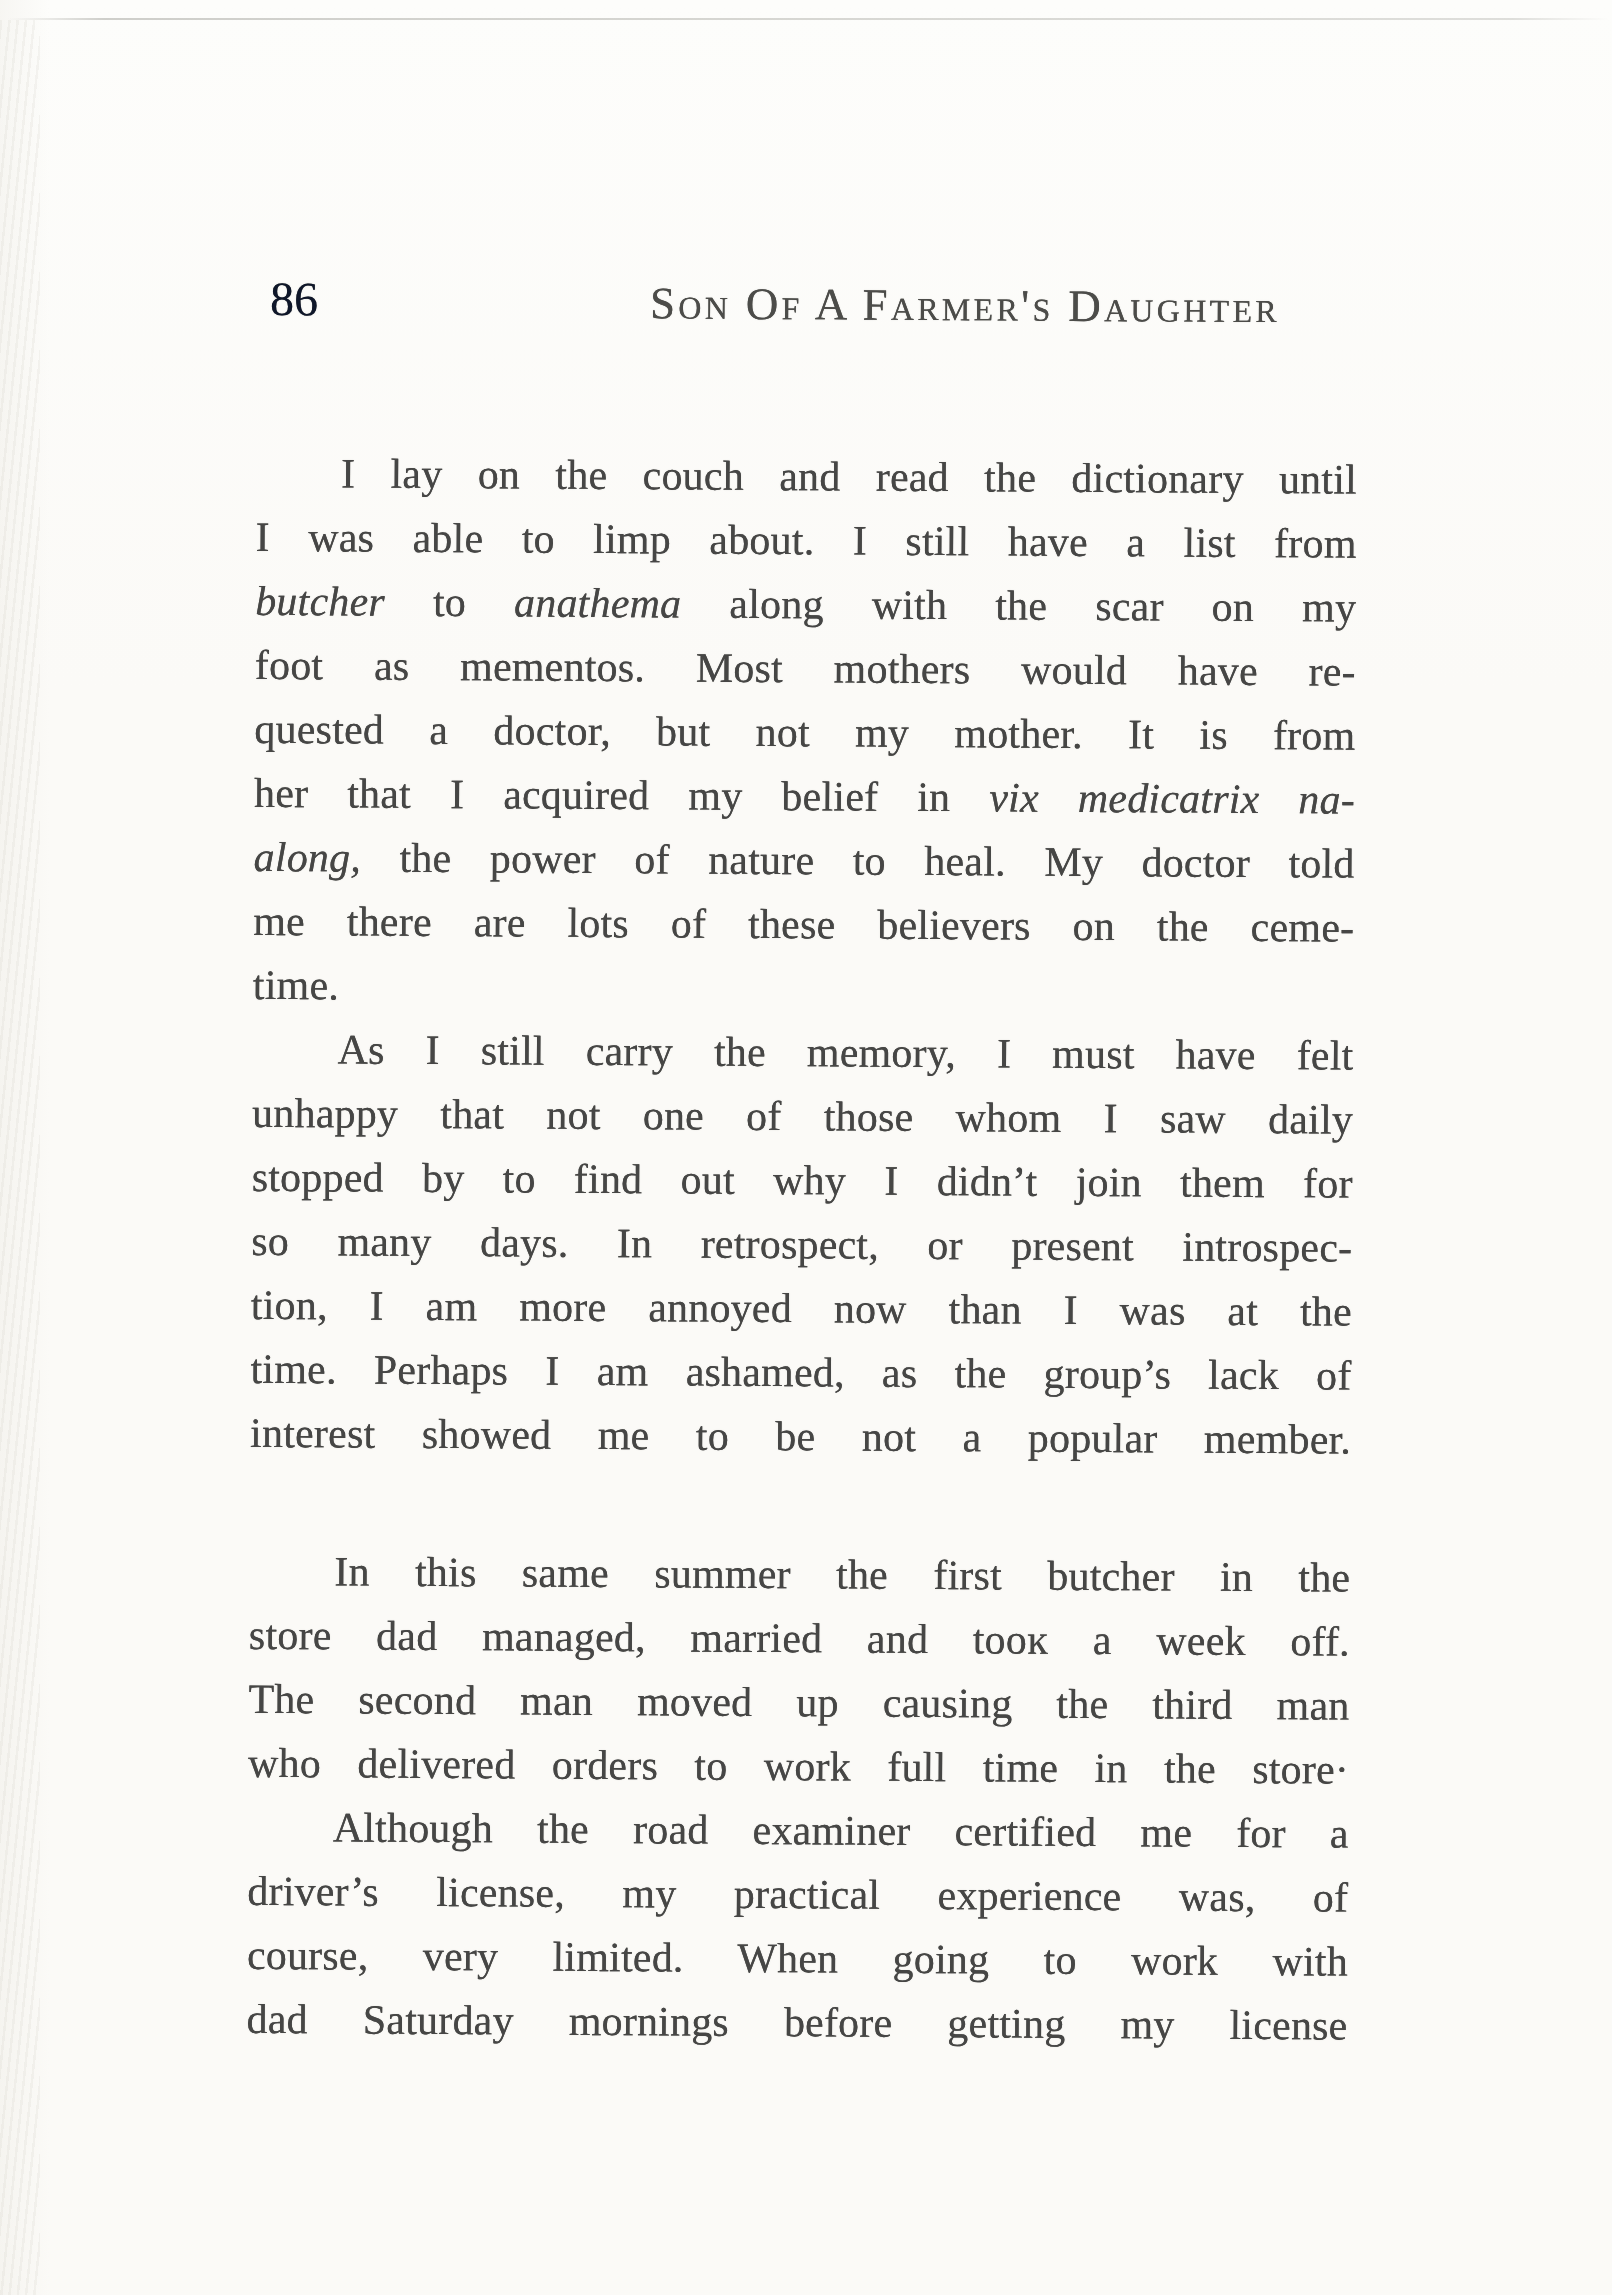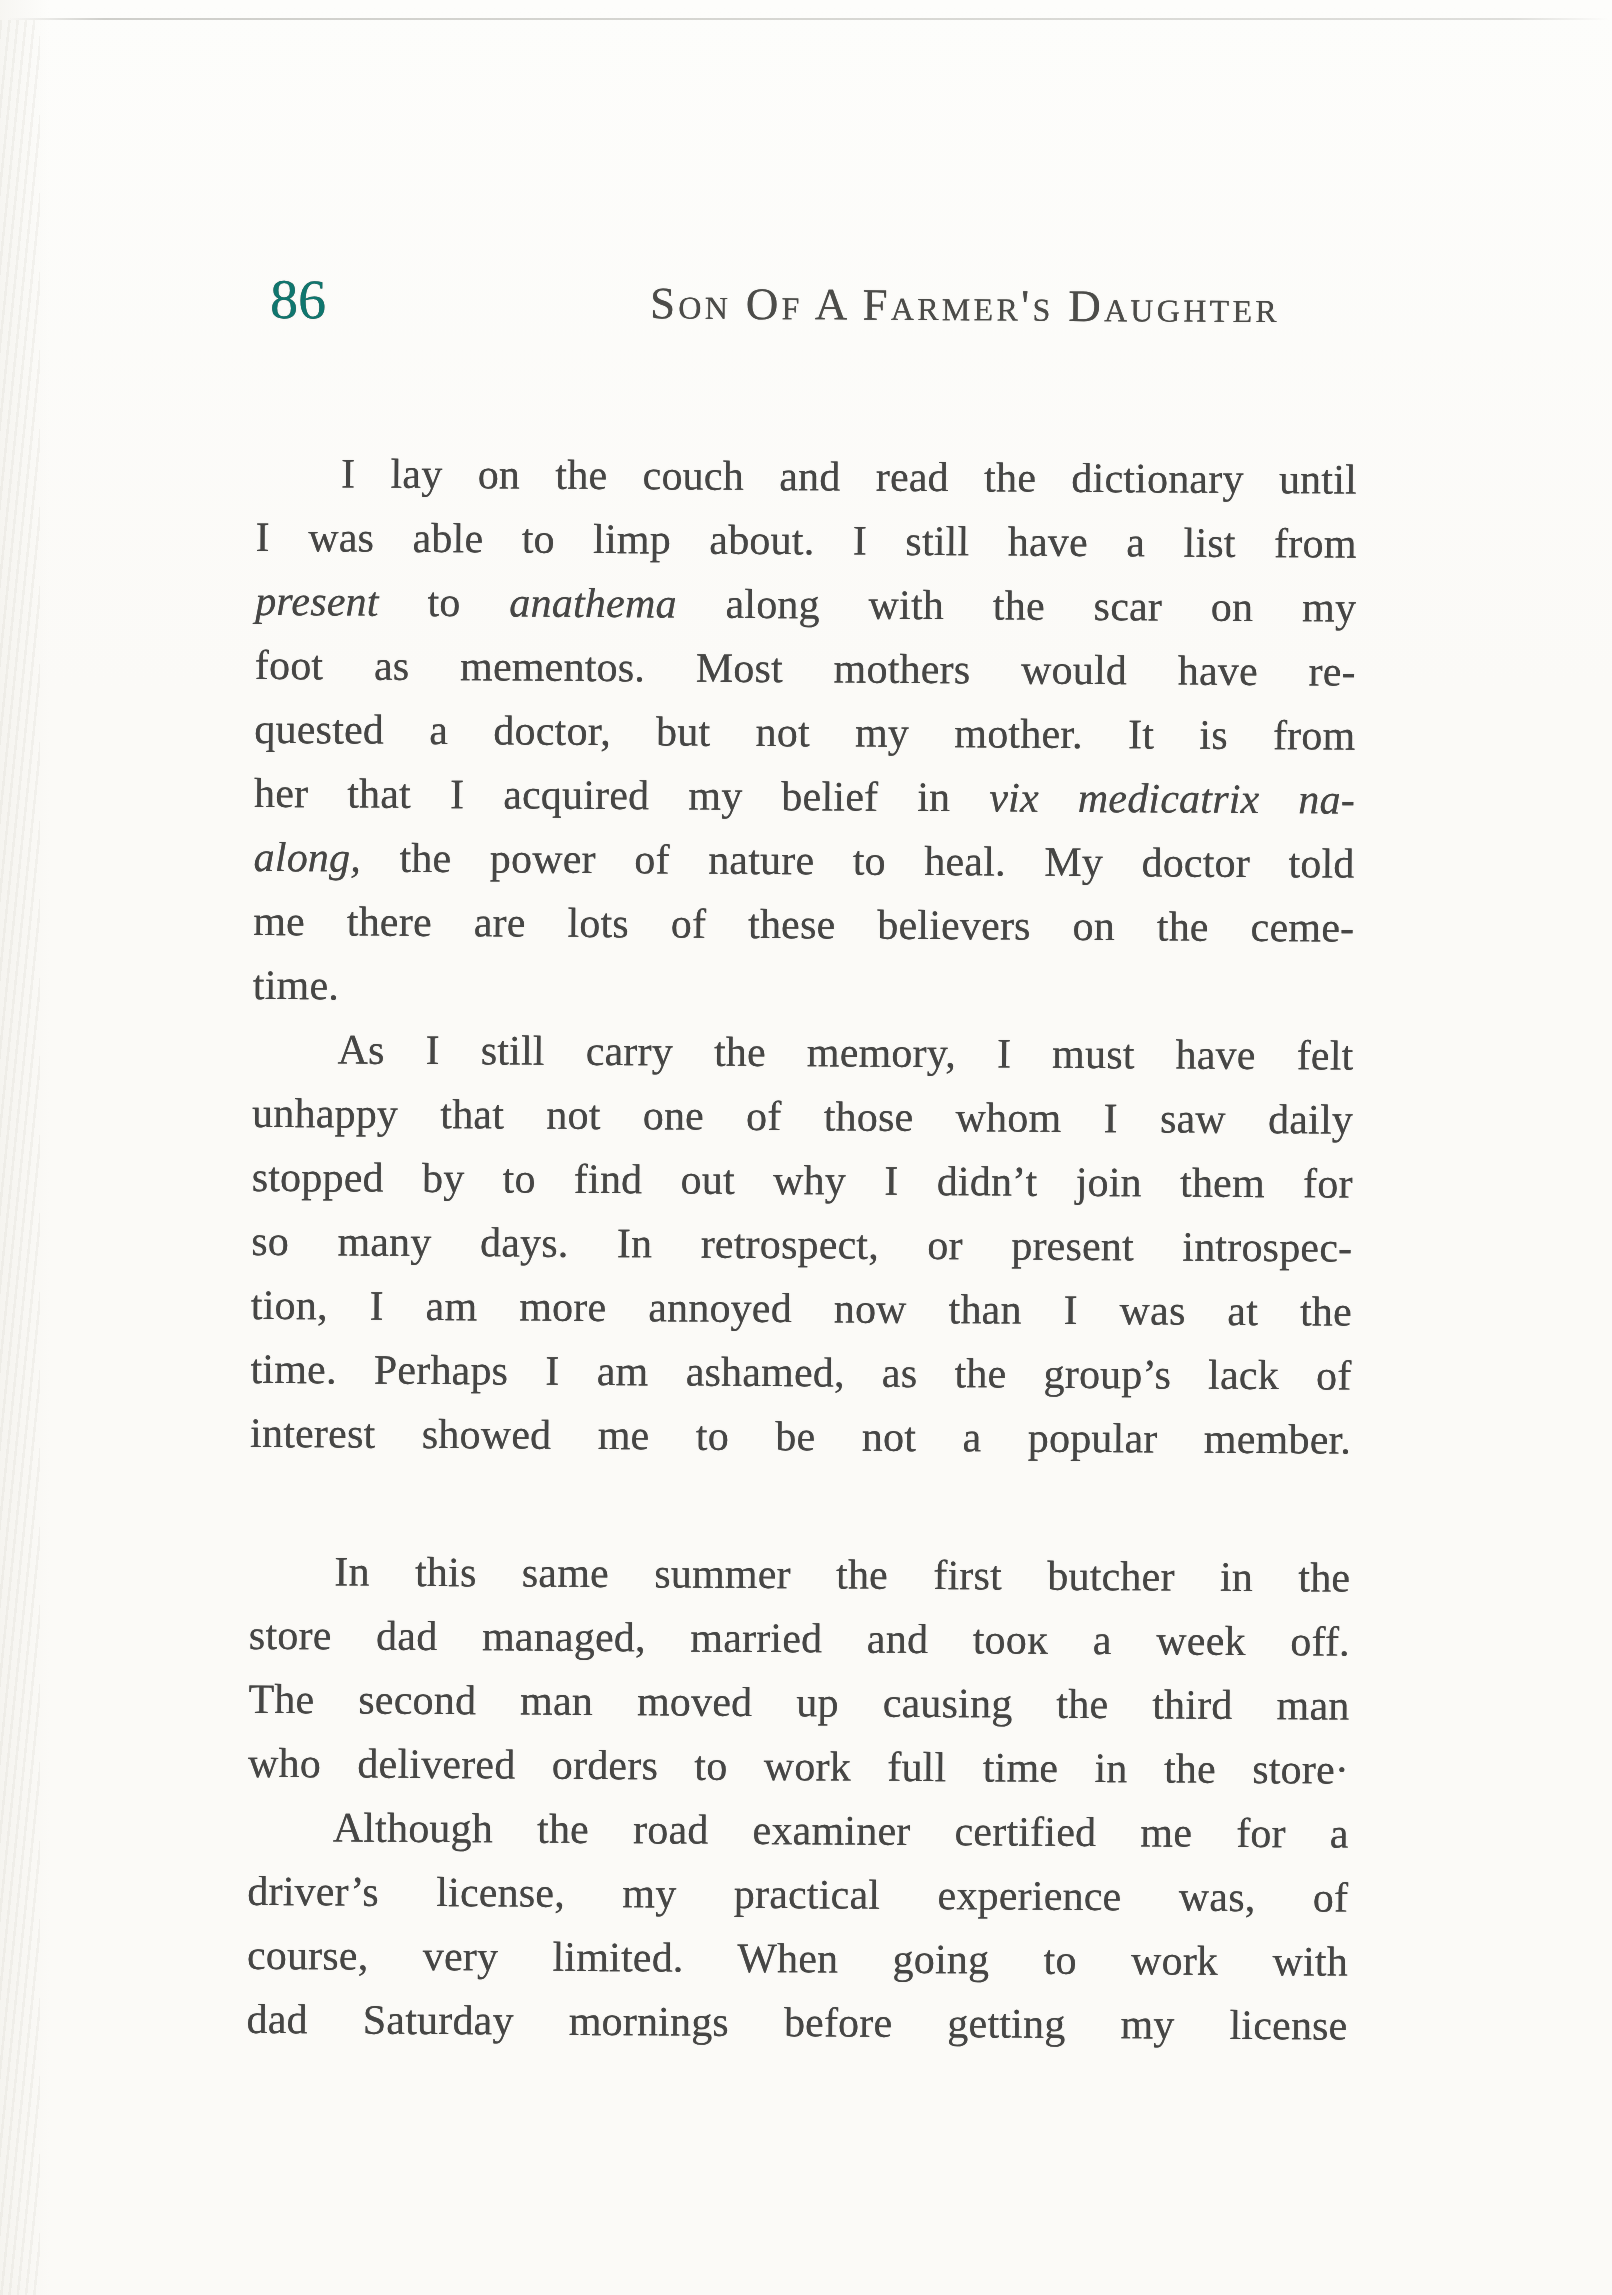--- a/index.html
+++ b/index.html
@@ -45,23 +45,23 @@
     position: absolute;
     inset: 0;
     transform: rotate(0.35deg);
     transform-origin: 263px 313px;
     color: #464645;
   }
   .page-number {
     position: absolute;
     left: 270px;
     top: 275px;
-    font-size: 56px;
+    font-size: 48px;
     line-height: 48px;
-    color: #0f766e;
+    color: #0f172a;
     text-shadow: 0 0 0.4px rgba(70,70,68,0.9), 0 0 1.6px rgba(100,100,96,0.22);
     font-family: Liberation Serif, serif;
   }
   .running-title {
     position: absolute;
     left: 650px;
     top: 277px;
     width: 724px;
     font-size: 45px;
     line-height: 48px;
@@ -98,21 +98,21 @@
 <div class="top-edge-line"></div>
 <div class="left-grain"></div>
 
 <div class="scan-content">
   <div class="page-number">86</div>
   <div class="running-title">Son Of A Farmer's Daughter</div>
   <div class="body-block">
       <div class="paragraph">
         <div class="line indent"><span>I lay on the couch and read the dictionary until</span></div>
         <div class="line"><span>I was able to limp about. I still have a list from</span></div>
-        <div class="line"><em>present</em><span> to </span><em>anathema</em><span> along with the scar on my</span></div>
+        <div class="line"><em>butcher</em><span> to </span><em>anathema</em><span> along with the scar on my</span></div>
         <div class="line"><span>foot as mementos. Most mothers would have re-</span></div>
         <div class="line"><span>quested a doctor, but not my mother. It is from</span></div>
         <div class="line"><span>her that I acquired my belief in </span><em>vix medicatrix na-</em></div>
         <div class="line"><em>along,</em><span> the power of nature to heal. My doctor told</span></div>
         <div class="line"><span>me there are lots of these believers on the ceme-</span></div>
         <div class="line nojust"><span>time.</span></div>
       </div>
       <div class="paragraph">
         <div class="line indent"><span>As I still carry the memory, I must have felt</span></div>
         <div class="line"><span>unhappy that not one of those whom I saw daily</span></div>

